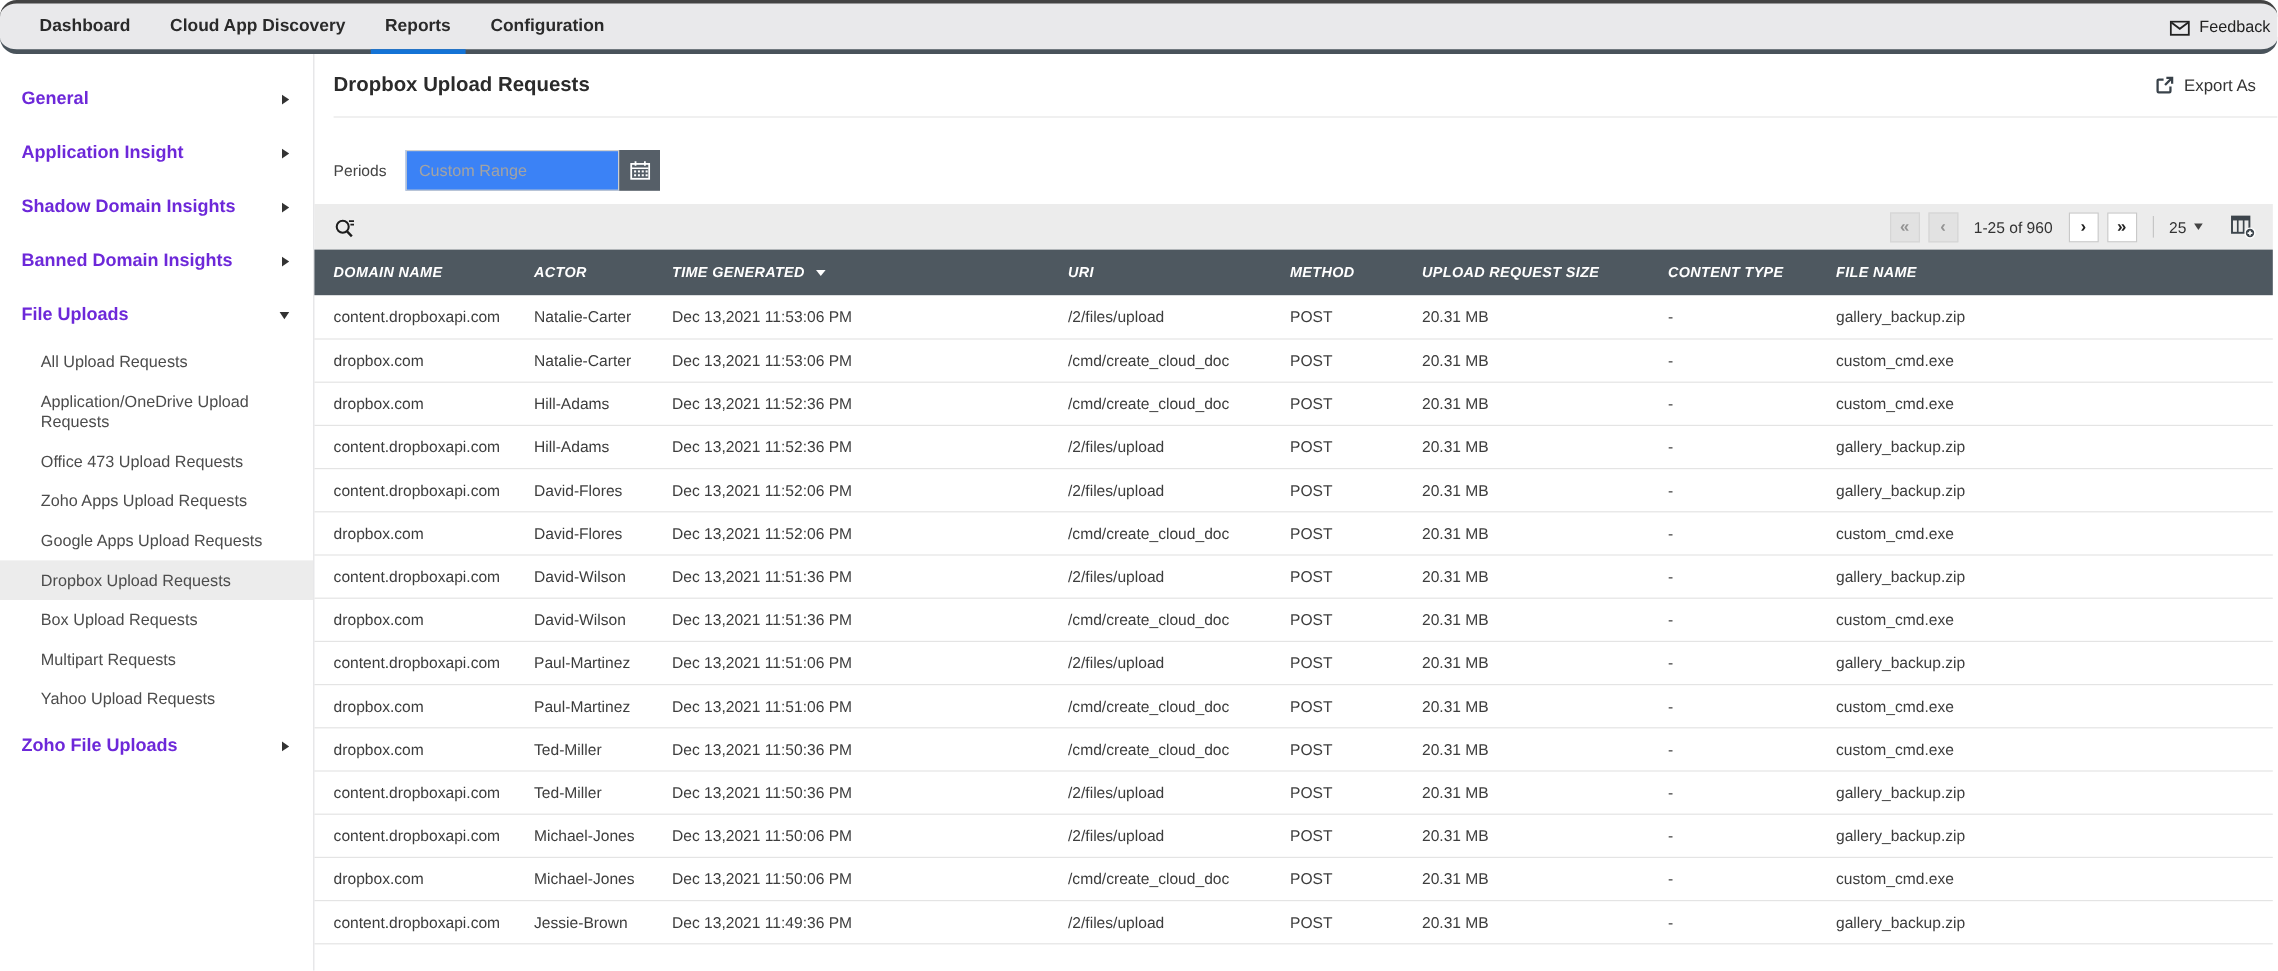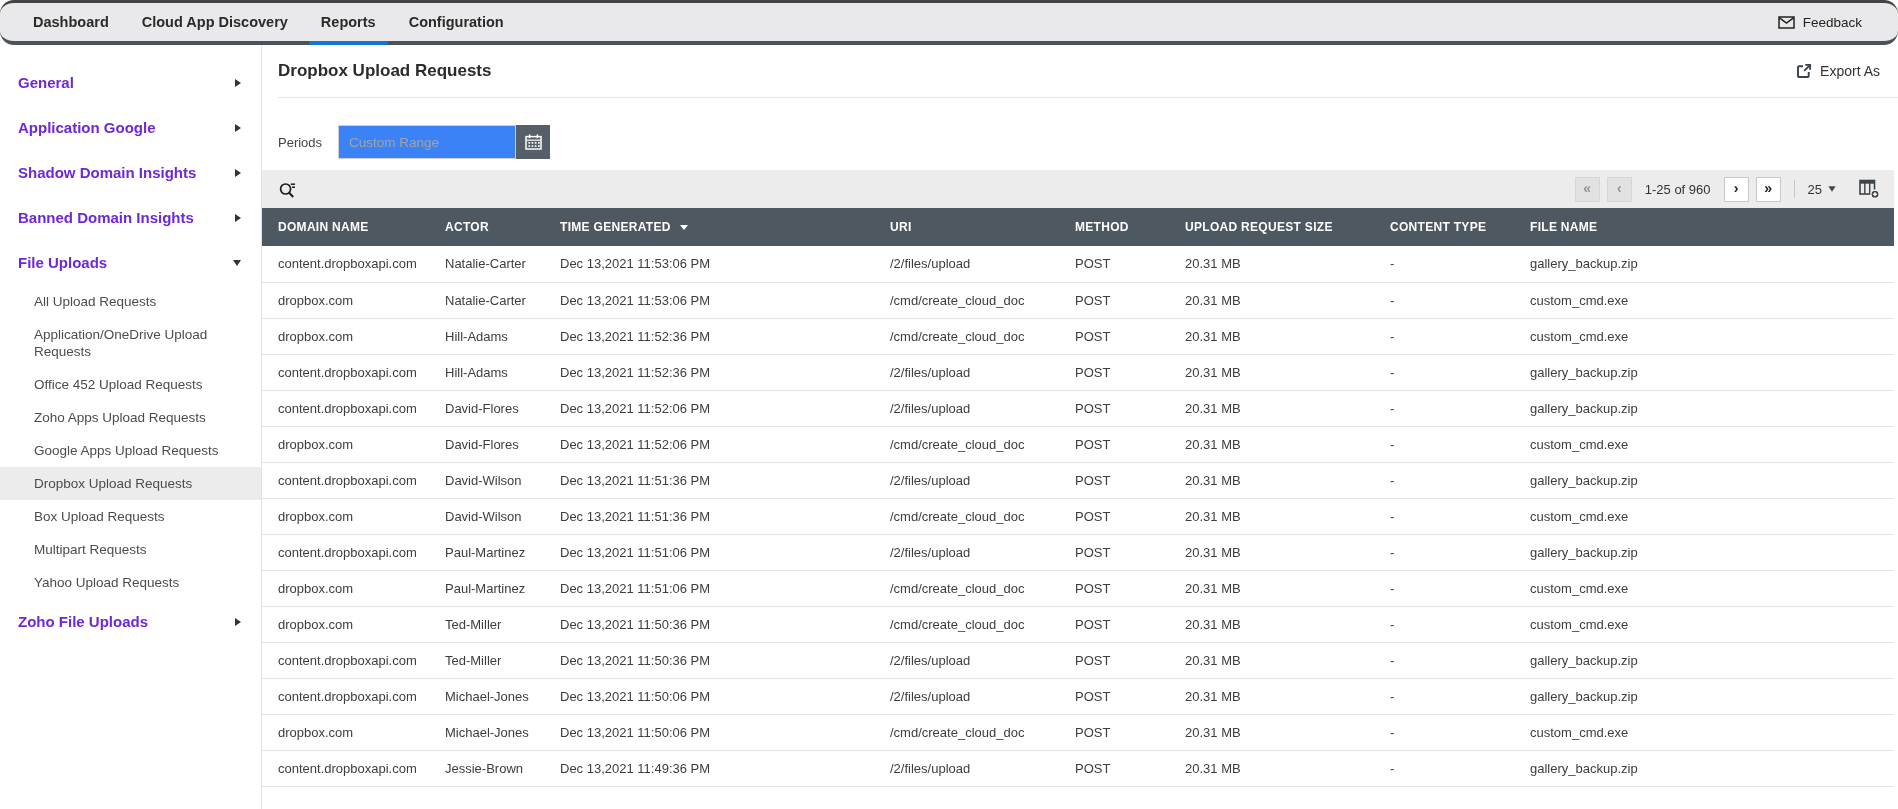--- a/index.html
+++ b/index.html
@@ -20,21 +20,21 @@
   .nav-item {
     position: relative; height: 100%; display: flex; align-items: center;
     margin-right: 33px; font-size: 14.5px; font-weight: 600; color: #2a2a2a;
     cursor: pointer; white-space: nowrap;
   }
   .nav-item.active::after {
     content: ""; position: absolute; left: -12px; right: -12px; bottom: -4px;
     height: 4px; background: #1473d6;
   }
   .feedback {
-    margin-left: auto; margin-right: 36px; display: flex; align-items: center;
+    margin-left: auto; margin-right: 6px; display: flex; align-items: flex-end;
     gap: 8px; font-size: 13.5px; color: #222; cursor: pointer;
   }
 
   
   .layout { display: flex; height: 764px; }
 
   
   .sidebar {
     width: 262px; flex: 0 0 262px; border-right: 1px solid #e2e2e4;
     padding-top: 15px; background: #fff; overflow: hidden;
@@ -102,21 +102,21 @@
   .pager-divider { width: 1px; height: 18px; background: #c6c6c6; margin: 0 6px; }
   .page-size { display: flex; align-items: center; gap: 6px; cursor: pointer; }
   .page-size .caret-down { border-top-color: #444; transform: scale(.9); }
   .col-chooser { background: none; border: none; padding: 0; margin-left: 16px; cursor: pointer; display: flex; }
 
   
   table.grid { width: calc(100% - 4px); border-collapse: collapse; table-layout: fixed; }
   .grid thead th {
     background: #4e5860; color: #fff; font-size: 12px; font-weight: 600;
     letter-spacing: .3px; text-align: left; height: 38px; padding: 0;
-    cursor: pointer; white-space: nowrap;
+    cursor: pointer; white-space: nowrap; font-style: italic;
   }
   .grid th:first-child, .grid td:first-child { padding-left: 16px; }
   .grid td {
     height: 36px; padding: 0; border-bottom: 1px solid #e4e4e4;
     font-size: 13px; color: #3d3d3d; white-space: nowrap; overflow: hidden;
   }
   .sort-caret {
     display: inline-block; width: 0; height: 0; margin-left: 9px;
     border-top: 5px solid #fff; border-left: 4.5px solid transparent;
     border-right: 4.5px solid transparent; vertical-align: middle;
@@ -142,38 +142,38 @@
 </div>
 
 <div class="layout">
 
   <div class="sidebar">
     <div class="side-parent">
       <span>General</span>
       <span class="caret-right"></span>
     </div>
     <div class="side-parent">
-      <span>Application Google</span>
+      <span>Application Insight</span>
       <span class="caret-right"></span>
     </div>
     <div class="side-parent">
       <span>Shadow Domain Insights</span>
       <span class="caret-right"></span>
     </div>
     <div class="side-parent">
       <span>Banned Domain Insights</span>
       <span class="caret-right"></span>
     </div>
     <div class="side-parent">
       <span>File Uploads</span>
       <span class="caret-down"></span>
     </div>
     <div class="side-child">All Upload Requests</div>
     <div class="side-child">Application/OneDrive Upload Requests</div>
-    <div class="side-child">Office 452 Upload Requests</div>
+    <div class="side-child">Office 473 Upload Requests</div>
     <div class="side-child">Zoho Apps Upload Requests</div>
     <div class="side-child">Google Apps Upload Requests</div>
     <div class="side-child selected">Dropbox Upload Requests</div>
     <div class="side-child">Box Upload Requests</div>
     <div class="side-child">Multipart Requests</div>
     <div class="side-child">Yahoo Upload Requests</div>
     <div class="side-parent">
       <span>Zoho File Uploads</span>
       <span class="caret-right"></span>
     </div>

